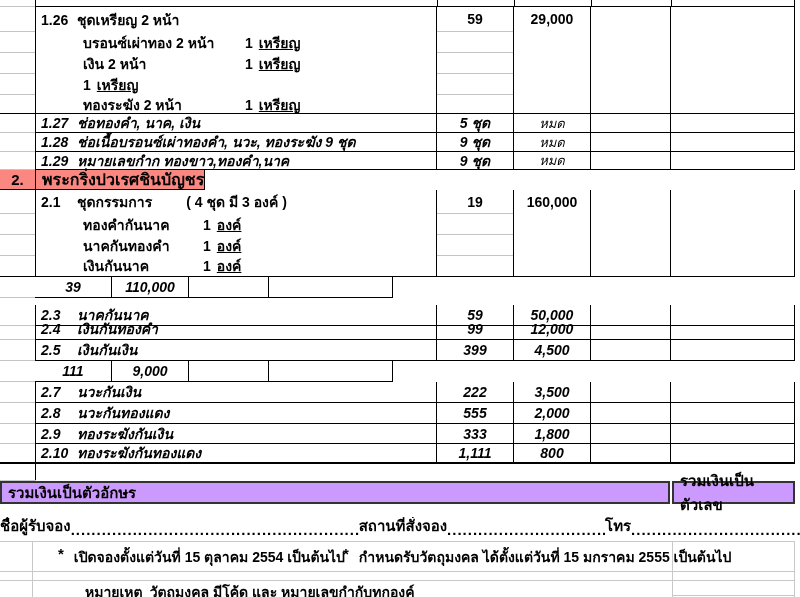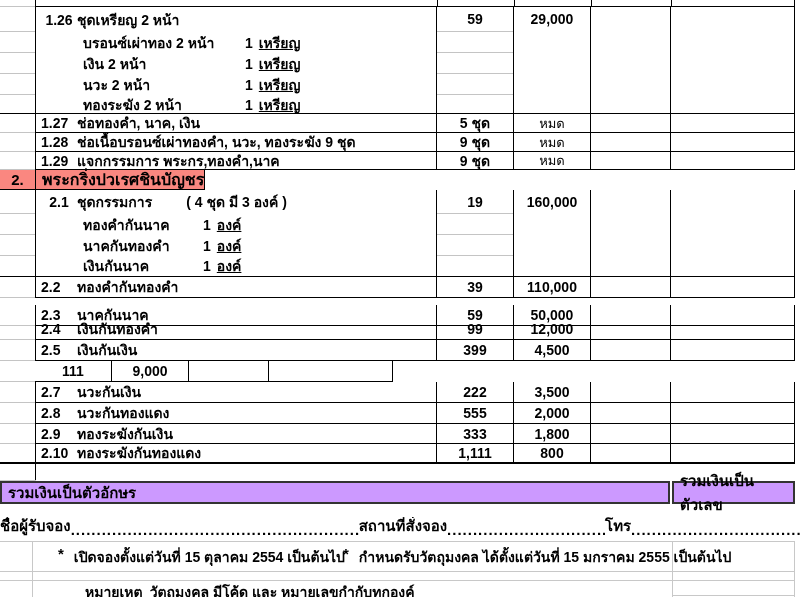--- a/index.html
+++ b/index.html
@@ -19,36 +19,36 @@
   .cA { width:35px;  }
   .cB { width:402px; border-left:1px solid #000; }
   .cC { width:77px;  }
   .cD { width:77px;  }
   .cE { width:80px;  }
   .cF { width:124px; }
   .cB,.cC,.cD,.cE,.cF { border-right:1px solid #000; }
 
   
   .trow .cA { border-bottom:1px solid #c4c4c4; }
-  .trow .cB,.trow .cC,.trow .cD,.trow .cE,.trow .cF { border-bottom:1px solid #000; }
+  .trow .cB,.trow .cC,.trow .cD,.trow .cE,.trow .cF { border-bottom:1px solid #000;font-style:italic; }
   .trow.thick .cB,.trow.thick .cC,.trow.thick .cD,.trow.thick .cE,.trow.thick .cF,.trow.thick .cA { border-bottom:2px solid #000; }
   .desc { display:flex; align-items:center; padding-left:5px; white-space:nowrap; overflow:hidden; }
   .no { width:36px; flex:0 0 36px; }
   .cen { display:flex; align-items:center; justify-content:center; white-space:nowrap; }
   .soldout { font-weight:normal; font-size:13px; }
 
   
   .block .cA, .block .cC { display:flex; flex-direction:column; }
   .block .cA { border-top:1px solid #c4c4c4; }
   .block .cB,.block .cC,.block .cD,.block .cE,.block .cF { border-top:1.5px solid #000; }
   .block .cB,.block .cC,.block .cD,.block .cE,.block .cF,.block .cA { border-bottom:1.5px solid #000; }
   .subcellA { border-bottom:1px solid #c4c4c4; }
   .subcellC { border-bottom:1px solid #c4c4c4; }
   .subcellA:last-child,.subcellC:last-child { border-bottom:none; }
-  .mainline { display:flex; align-items:center; padding-left:5px; white-space:nowrap;text-align:center; }
+  .mainline { display:flex; align-items:center; padding-left:5px; white-space:nowrap; }
   .paren { margin-left:16px; }
   .subline { display:flex; align-items:center; padding-left:47px; white-space:nowrap; }
   .sname126 { width:162px; flex:0 0 162px; }
   .sname21  { width:120px; flex:0 0 120px; }
   .squnit { margin-left:6px;text-decoration:underline; }
   .pricecell { display:flex; justify-content:center; align-items:flex-start; padding-top:4px; }
 
   
   .pinkrow .cA { display:flex; align-items:center; justify-content:center;
                  border-bottom:1px solid #000; font-size:15px; }
@@ -103,21 +103,20 @@
         <span class="sname126">บรอนซ์เผ่าทอง 2 หน้า</span>
         <span>1</span>
         <span class="squnit">เหรียญ</span>
       </div>
       <div class="subline" style="height:21px">
         <span class="sname126">เงิน 2 หน้า</span>
         <span>1</span>
         <span class="squnit">เหรียญ</span>
       </div>
       <div class="subline" style="height:21px">
-        <span class="sname126">นวะ 2 หน้า</span>
         <span>1</span>
         <span class="squnit">เหรียญ</span>
       </div>
       <div class="subline" style="height:20px">
         <span class="sname126">ทองระฆัง 2 หน้า</span>
         <span>1</span>
         <span class="squnit">เหรียญ</span>
       </div>
     </div>
     <div class="cC">
@@ -153,21 +152,21 @@
       </div>
     <div class="cC cen">9 ชุด</div>
     <div class="cD cen soldout">หมด</div>
     <div class="cE"></div>
       <div class="cF"></div>
   </div>
   <div class="band trow" style="top:152px;height:18px">
     <div class="cA"></div>
     <div class="cB desc">
         <span class="no">1.29</span>
-        <span>แจกกรรมการ พระกร,ทองคำ,นาค</span>
+        <span>หมายเลขกำก ทองขาว,ทองคำ,นาค</span>
       </div>
     <div class="cC cen">9 ชุด</div>
     <div class="cD cen soldout">หมด</div>
     <div class="cE"></div>
       <div class="cF"></div>
   </div>
 
   <div class="band pinkrow" style="top:170px;height:20px;background:#FA8780">
     <div class="cA">2.</div>
     <div class="title">พระกริ่งปวเรศชินบัญชร</div>
@@ -210,24 +209,20 @@
     </div>
     <div class="cD pricecell" style="border-top:none">
       <span>160,000</span>
     </div>
     <div class="cE" style="border-top:none"></div>
     <div class="cF" style="border-top:none"></div>
   </div>
 
   <div class="band trow" style="top:277px;height:21px">
     <div class="cA"></div>
-    <div class="cB desc">
-        <span class="no">2.2</span>
-        <span>ทองคำกันทองคำ</span>
-      </div>
     <div class="cC cen">39</div>
     <div class="cD cen">110,000</div>
     <div class="cE"></div>
       <div class="cF"></div>
   </div>
   <div class="band trow" style="top:305px;height:21px">
     <div class="cA"></div>
     <div class="cB desc">
         <span class="no">2.3</span>
         <span>นาคกันนาค</span>

